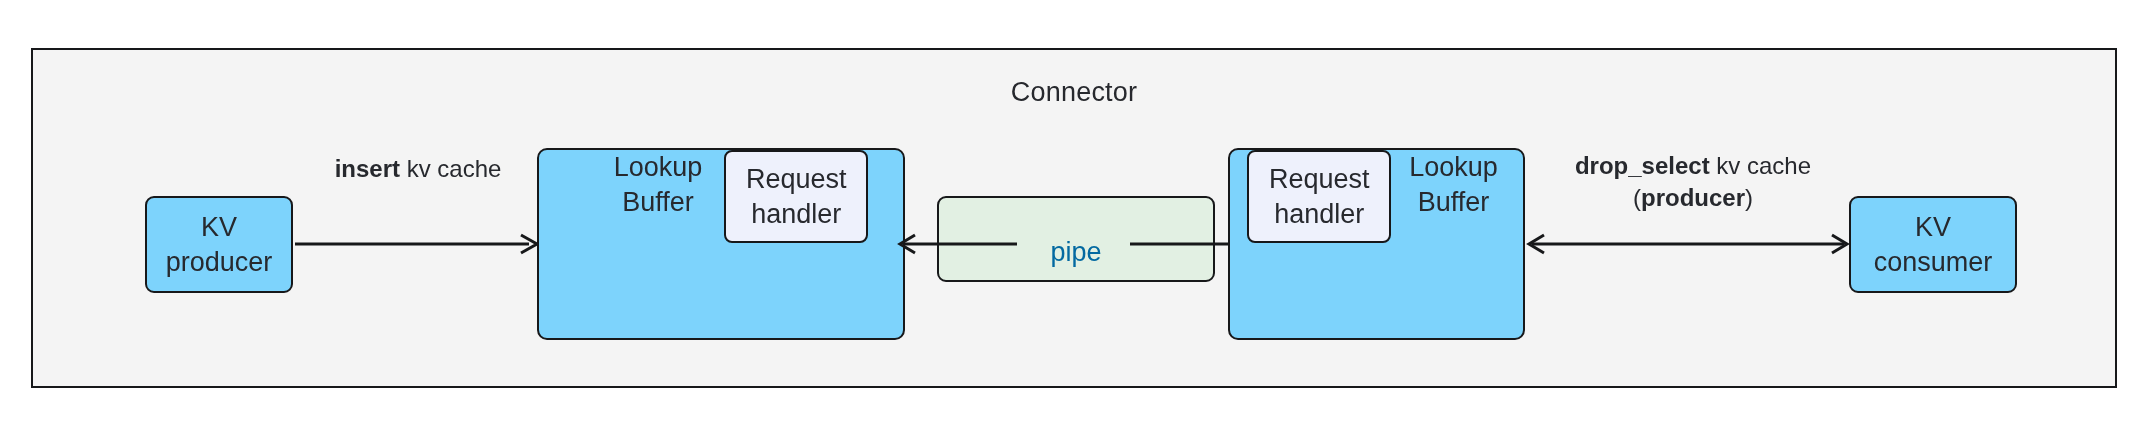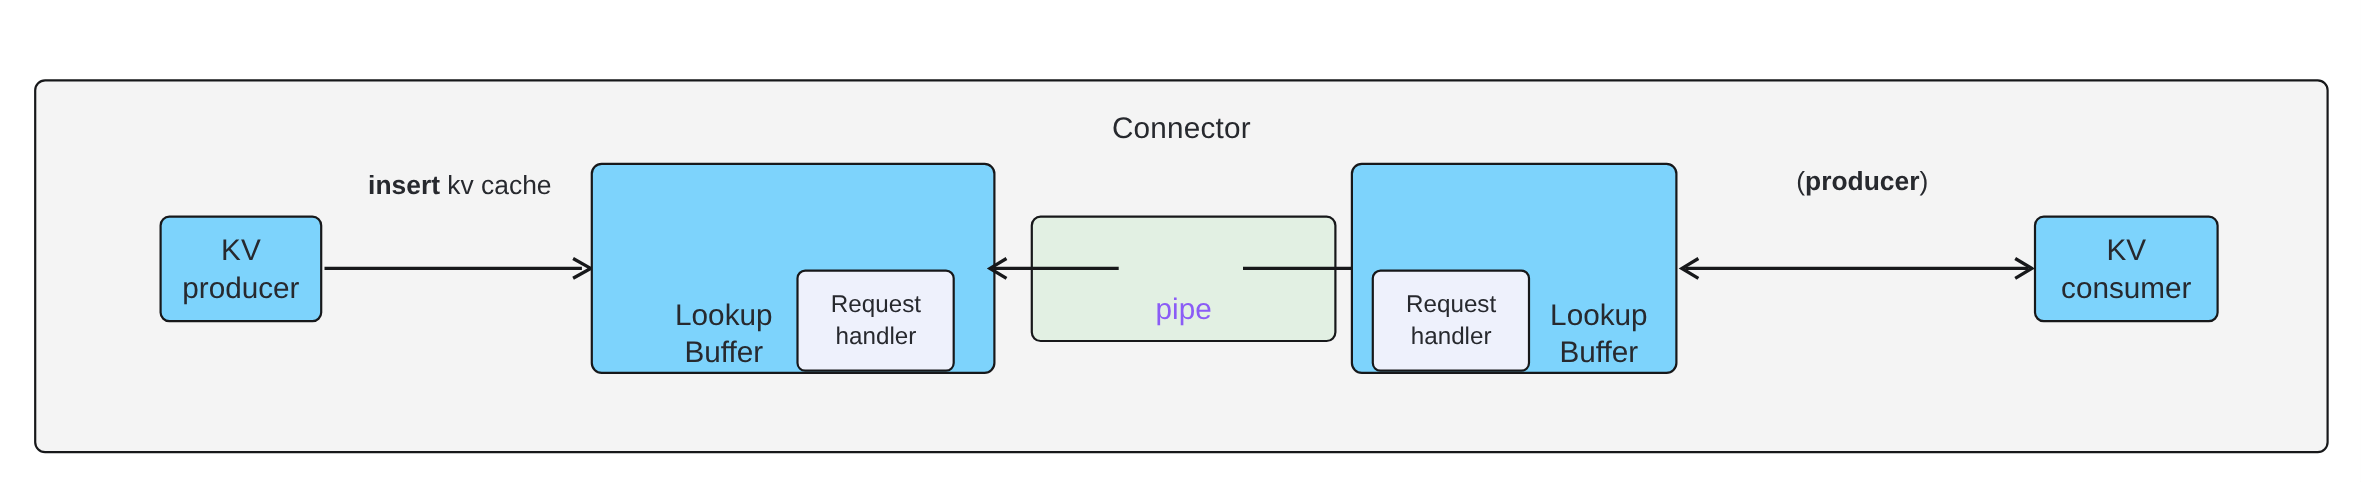--- a/index.html
+++ b/index.html
@@ -21,22 +21,21 @@
   
   .connector-box {
     position: absolute;
     left: 31px;
     top: 48px;
     width: 2086px;
     height: 340px;
     box-sizing: border-box;
     background: #f4f4f4;
     border: 2.5px solid #17181a;
-    border-radius: 10px;
-    margin-top: 24px;
+    border-radius: 0;
   }
   .connector-title {
     position: absolute;
     left: 0;
     top: 27px;
     width: 100%;
     text-align: center;
     font-size: 27px;
     color: #27292e;
     letter-spacing: .2px;
@@ -78,21 +77,21 @@
     border-radius: 10px;
   }
   .lookup-buffer.left  { left: 537px;  }
   .lookup-buffer.right { left: 1228px; width: 297px; }
 
   
   .lb-inner {
     position: absolute;
     inset: 0;
     display: flex;
-    align-items: flex-end;
+    align-items: flex-start;
     justify-content: center;
   }
   .lb-inner.left-order  { padding-left: 40px; }
   .lb-inner.right-order { padding-right: 8px; }
 
   .lb-label {
     font-size: 27px;
     line-height: 1.28;
     color: #27292e;
     text-align: center;
@@ -102,46 +101,46 @@
     position: relative;
     box-sizing: border-box;
     background: #eef1fc;
     border: 2.5px solid #17181a;
     border-radius: 8px;
     width: 144px;
     height: 93px;
     display: flex;
     align-items: center;
     justify-content: center;
-    font-size: 22px;
+    font-size: 27px;
     line-height: 1.28;
     color: #27292e;
     text-align: center;
     white-space: pre-line;
   }
   .lb-inner.left-order .lb-label  { margin-right: 22px; }
   .lb-inner.right-order .lb-label { margin-left: 18px; }
 
   
   .pipe {
     position: absolute;
     left: 937px;
     top: 196px;
     width: 278px;
-    height: 115px;
+    height: 86px;
     box-sizing: border-box;
     background: #e2f0e3;
     border: 2.5px solid #17181a;
     border-radius: 9px;
     display: flex;
     align-items: flex-end;
     justify-content: center;
     padding-bottom: 12px;
     font-size: 27px;
-    color: #8b5cf6;
+    color: #0369a1;
   }
 
   
   .arrow {
     position: absolute;
     height: 24px;
     overflow: visible;
   }
   .arrow svg { display: block; overflow: visible; }
 
@@ -216,20 +215,23 @@
     <div class="lb-inner right-order">
       <span class="req-handler">Request
 handler</span>
       <span class="lb-label">Lookup
 Buffer</span>
     </div>
   </div>
 
   <div class="edge-label lbl-drop">
     <div>
+      <b>drop_select</b><span> kv cache</span>
+    </div>
+    <div>
       <span>(</span><b>producer</b><span>)</span>
     </div>
   </div>
 
   <div class="arrow" style="left:1527px; top:232px; width:322px;">
     <svg width="322" height="24" viewBox="0 0 322 24">
       <line x1="5" y1="12" x2="317" y2="12" stroke="#17181a" stroke-width="3"></line>
       <polyline points="17,3 2,12 17,21" fill="none" stroke="#17181a" stroke-width="3"></polyline>
       <polyline points="305,3 320,12 305,21" fill="none" stroke="#17181a" stroke-width="3"></polyline>
     </svg>

